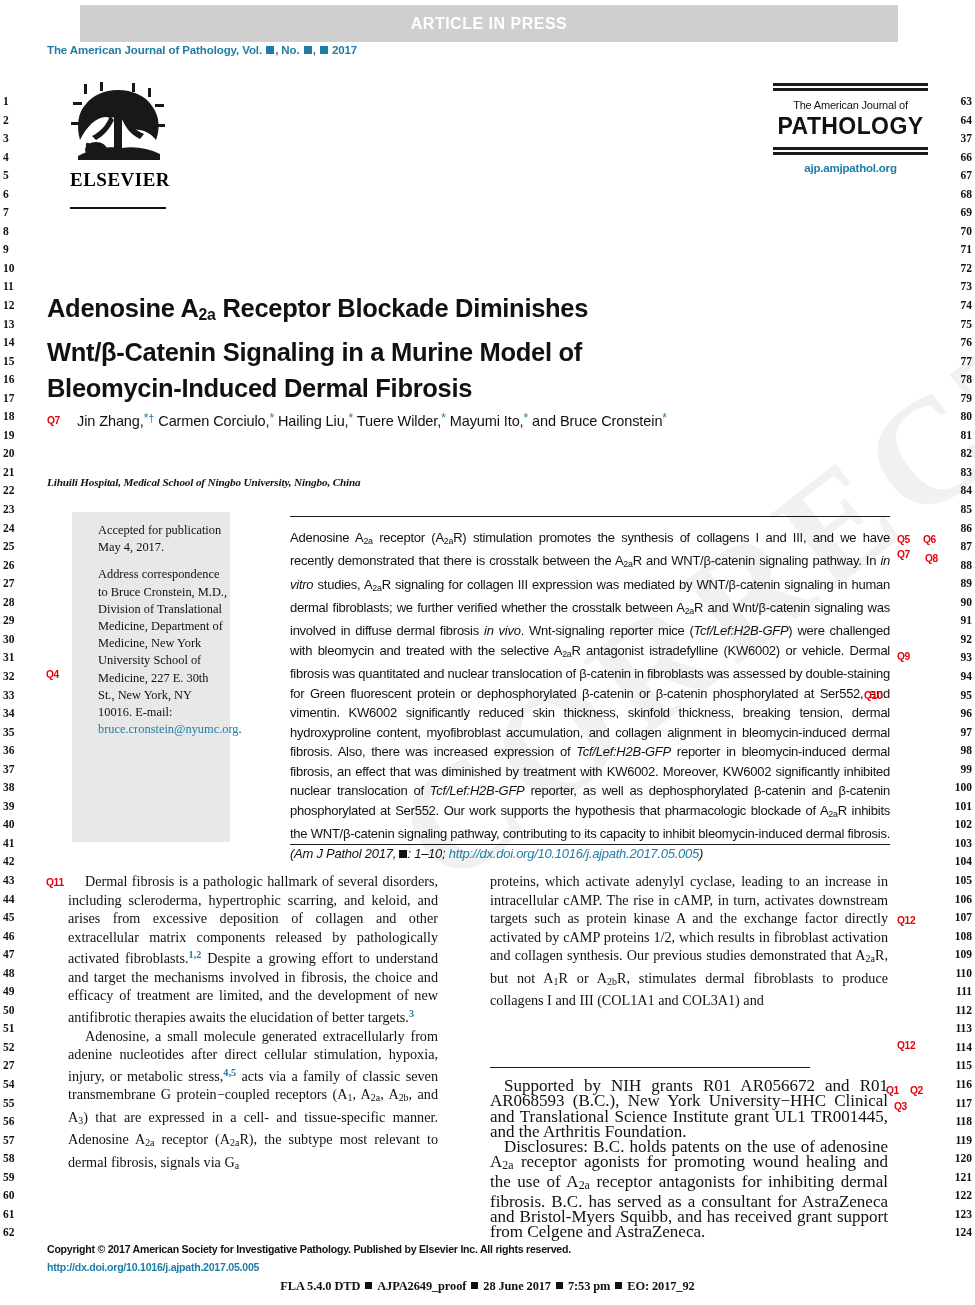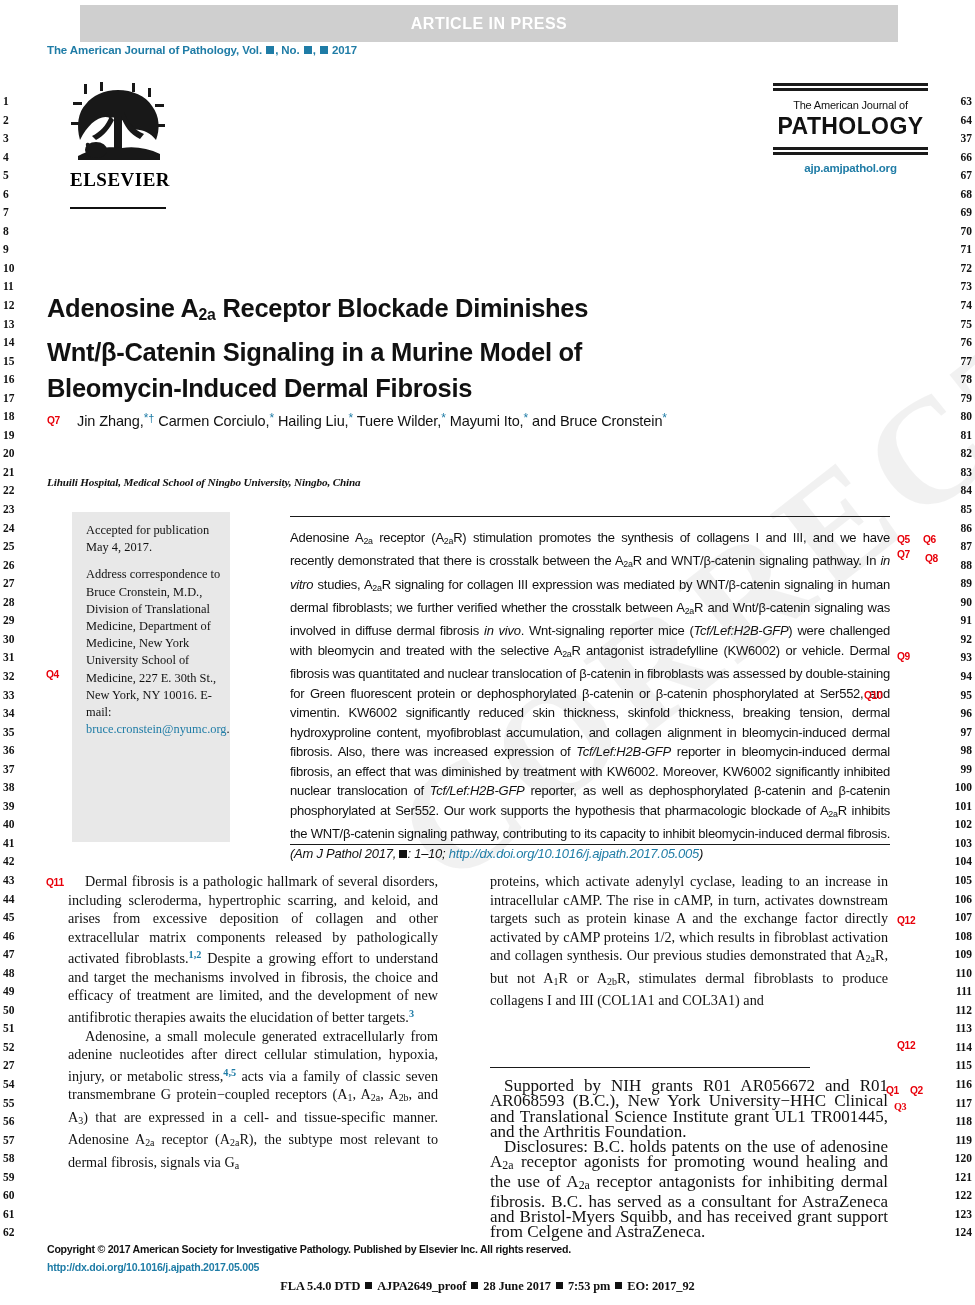--- a/index.html
+++ b/index.html
@@ -182,21 +182,21 @@
   .sidebox-text {
     position: absolute;
     left: 82px;
     top: 522px;
     width: 146px;
     font-family: "Liberation Serif", serif;
     font-size: 12.4px;
     line-height: 17.2px;
     color: #111;
   }
-  .sidebox-text p { margin: 0 0 10px 4px; }
+  .sidebox-text p { margin: 0 0 10px 16px; }
   .sidebox-text a { color: #1f7ca6; text-decoration: none; }
 
   
   .abs-rule-top {
     position: absolute;
     left: 290px;
     top: 516px;
     width: 600px;
     border-top: 1.6px solid #1a1a1a;
   }
@@ -558,21 +558,21 @@
 <div class="q" style="left:897px; top:651px;"><span>Q9</span></div>
 <div class="q" style="left:845px; top:690px;margin-left:19px;"><span>Q10</span></div>
 
 <div class="q" style="left:46px; top:877px;"><span>Q11</span></div>
 
 <div class="q" style="left:897px; top:915px;"><span>Q12</span></div>
 <div class="q" style="left:897px; top:1040px;"><span>Q12</span></div>
 
 <div class="q" style="left:886px; top:1085px;"><span>Q1</span></div>
 <div class="q" style="left:910px; top:1085px;"><span>Q2</span></div>
-<div class="q" style="left:894px; top:1101px;font-family:Liberation Serif, serif;"><span>Q3</span></div>
+<div class="q" style="left:894px; top:1101px;"><span>Q3</span></div>
 
 <div class="col left">
   <p><span>Dermal fibrosis is a pathologic hallmark of several disorders, including scleroderma, hypertrophic scarring, and keloid, and arises from excessive deposition of collagen and other extracellular matrix components released by pathologically activated fibroblasts.</span><sup>1,2</sup><span> Despite a growing effort to understand and target the mechanisms involved in fibrosis, the choice and efficacy of treatment are limited, and the development of new antifibrotic therapies awaits the elucidation of better targets.</span><sup>3</sup></p>
   <p><span>Adenosine, a small molecule generated extracellularly from adenine nucleotides after direct cellular stimulation, hypoxia, injury, or metabolic stress,</span><sup>4,5</sup><span id="bl-p2b"> acts via a family of classic seven transmembrane G protein−coupled receptors (A<sub>1</sub>, A<sub>2a</sub>, A<sub>2b</sub>, and A<sub>3</sub>) that are expressed in a cell- and tissue-specific manner. Adenosine A<sub>2a</sub> receptor (A<sub>2a</sub>R), the subtype most relevant to dermal fibrosis, signals via G<sub>a</sub></span></p>
 </div>
 
 <div class="col right">
   <p class="noind" id="br-p1">proteins, which activate adenylyl cyclase, leading to an increase in intracellular cAMP. The rise in cAMP, in turn, activates downstream targets such as protein kinase A and the exchange factor directly activated by cAMP proteins 1/2, which results in fibroblast activation and collagen synthesis. Our previous studies demonstrated that A<sub>2a</sub>R, but not A<sub>1</sub>R or A<sub>2b</sub>R, stimulates dermal fibroblasts to produce collagens I and III (COL1A1 and COL3A1) and</p>
 </div>
 

